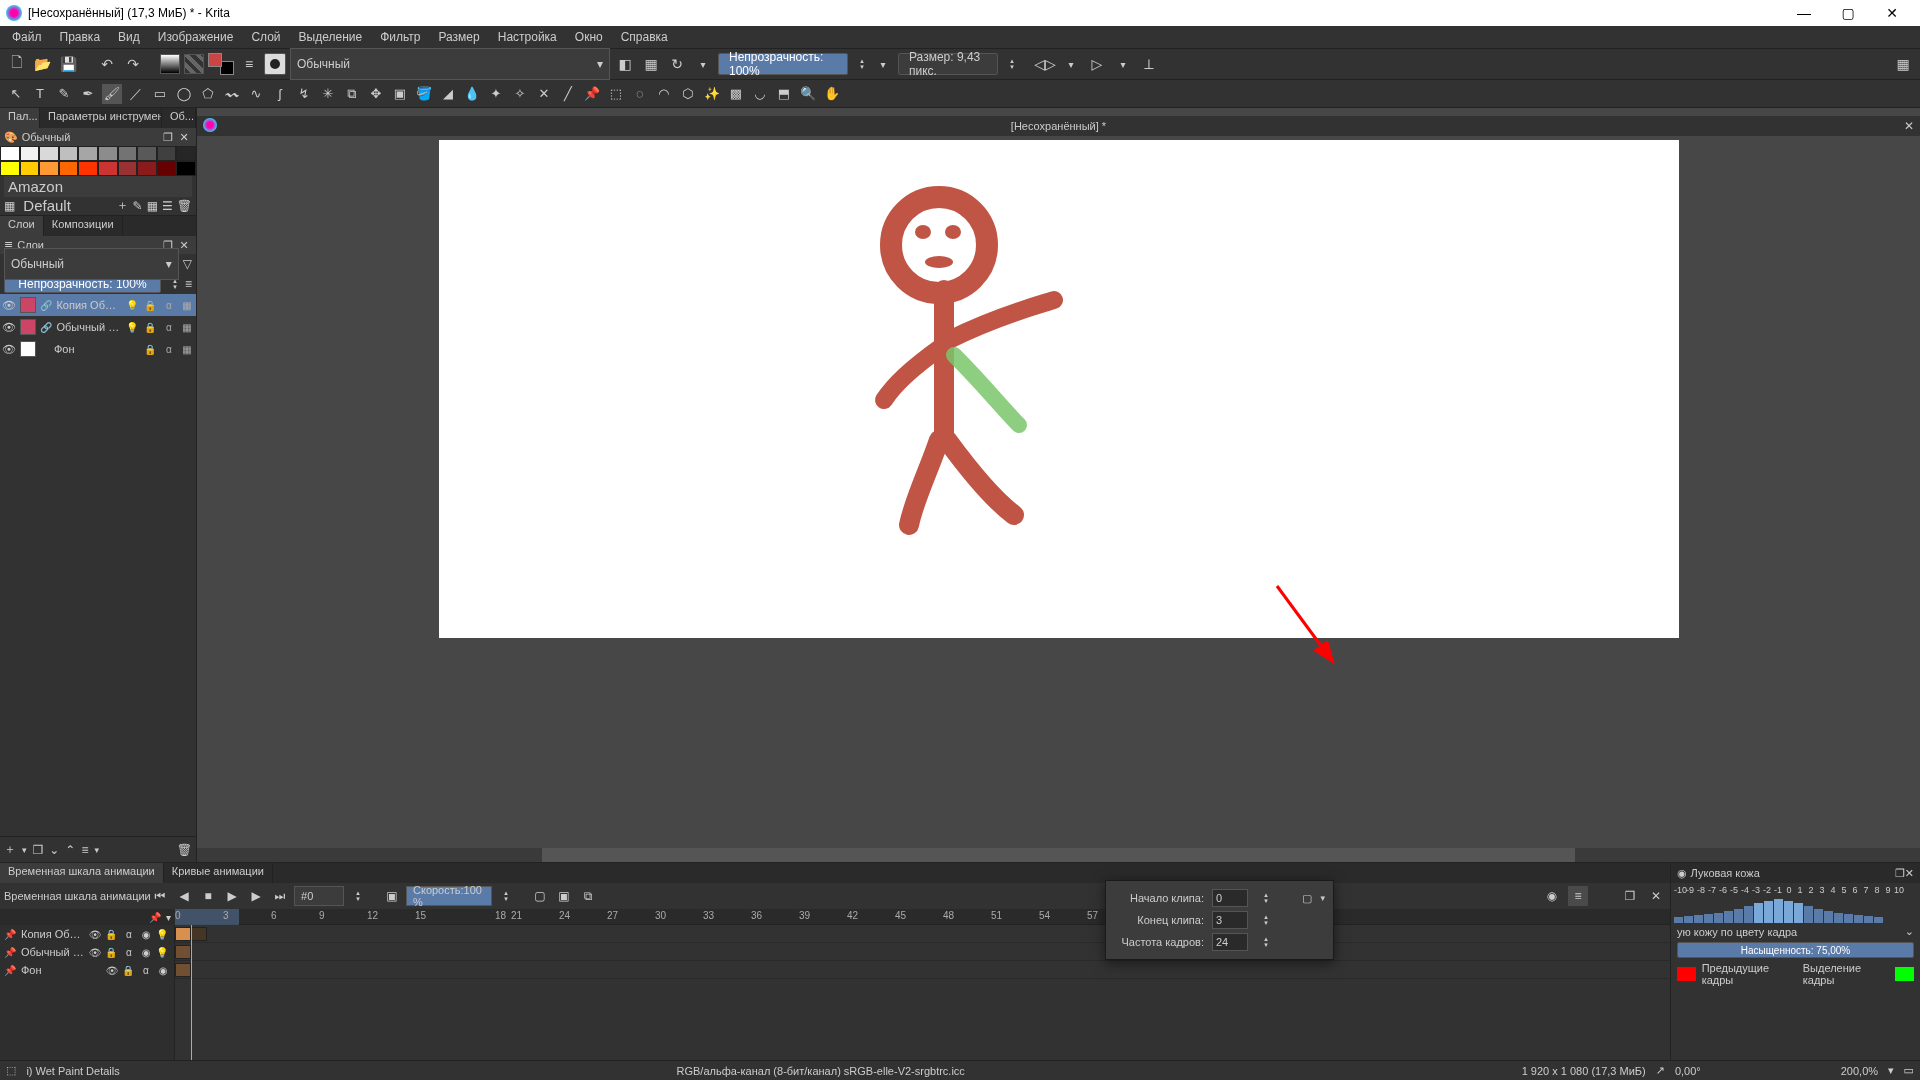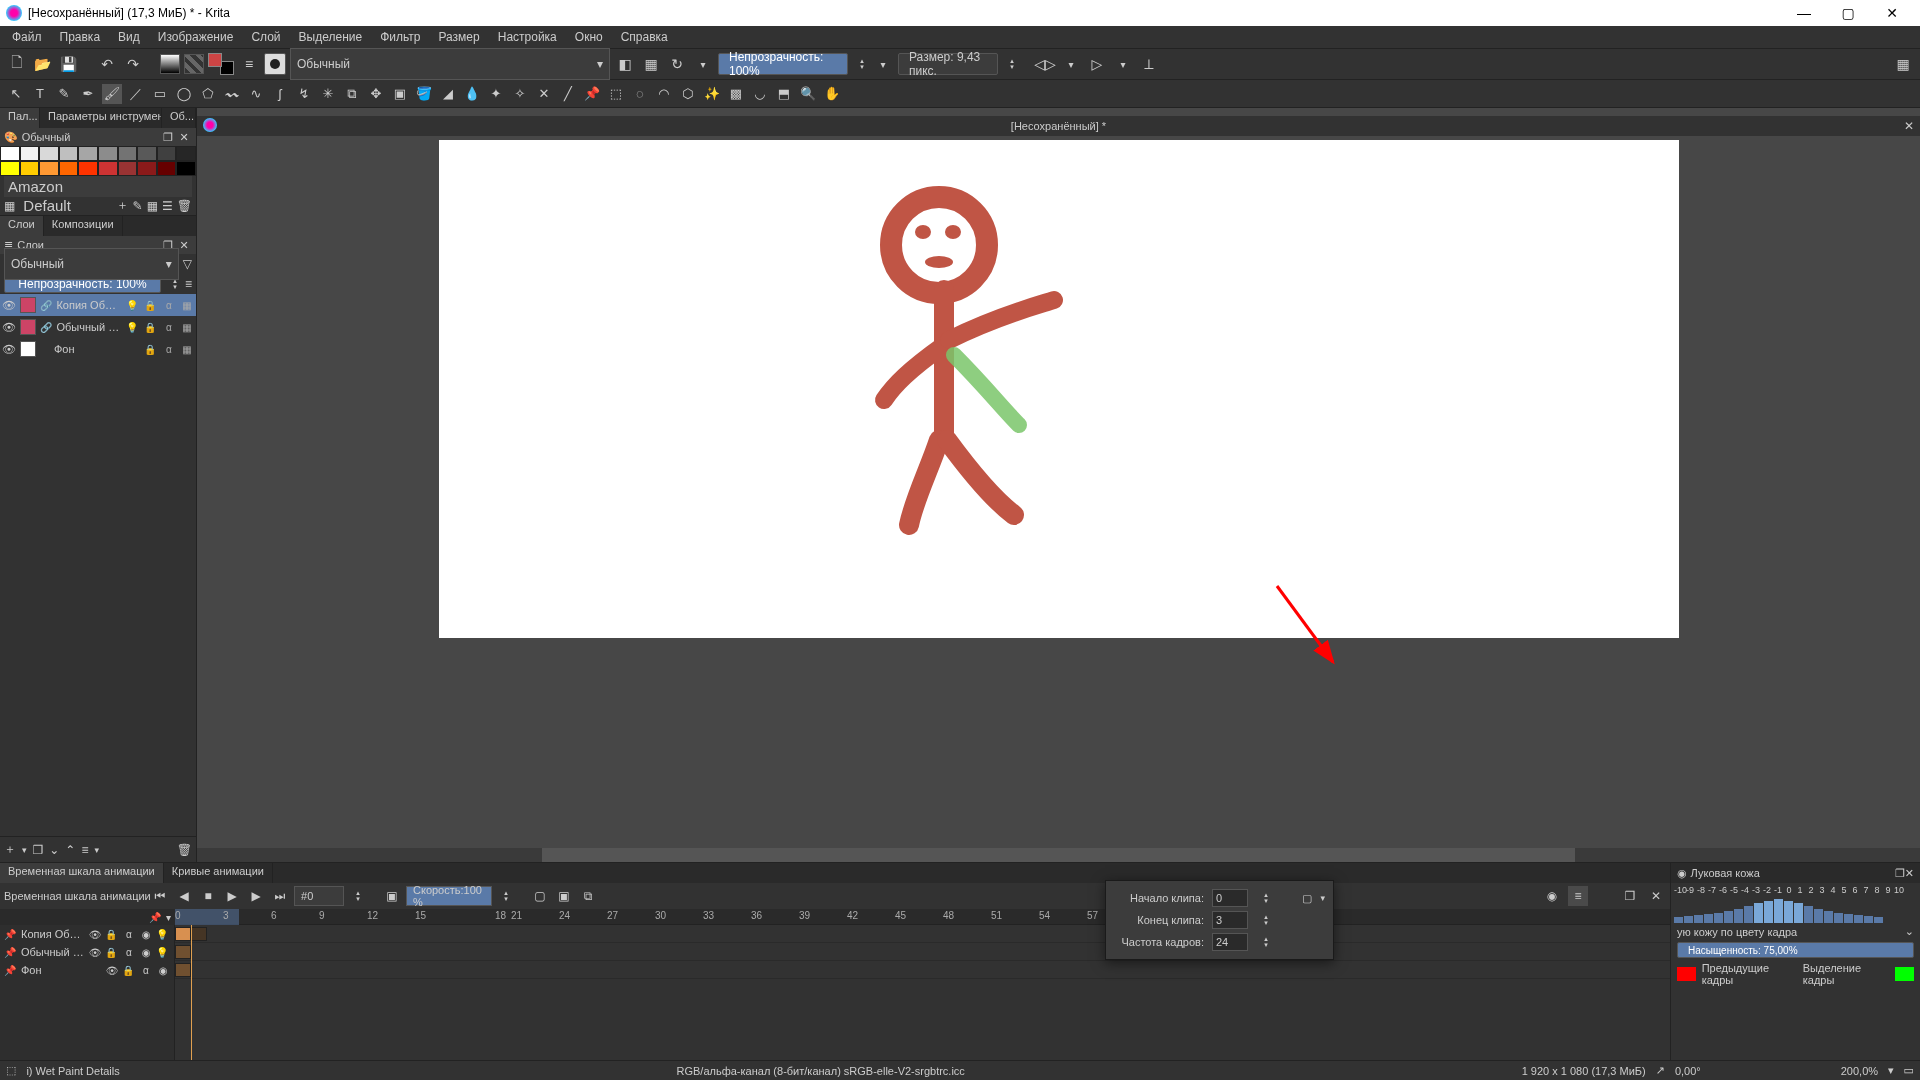--- a/index.html
+++ b/index.html
@@ -538,21 +538,21 @@
         <div class="b" style="height: 8px;"></div>
         <div class="b" style="height: 7px;"></div>
         <div class="b" style="height: 6px;"></div>
       </div>
     <div class="onion-row">
       <span>ую кожу по цвету кадра</span>
       <div style="flex:1"></div>
       <span>⌄</span>
     </div>
     <div class="onion-row">
-      <div class="pill blue" style="flex:1;height:16px;justify-content:flex-start;font-size:10px">
+      <div class="pill blue" style="flex:1;height:16px;justify-content:center;font-size:10px">
           <span>Насыщенность: 75,00%</span>
         </div>
     </div>
     <div class="onion-row" style="gap:6px">
       <div style="width:20px;height:14px;background:#ff0000"></div>
       <span>Предыдущие кадры</span>
       <span>Выделение кадры</span>
       <div style="width:20px;height:14px;background:#00ff00"></div>
     </div>
   </div>

